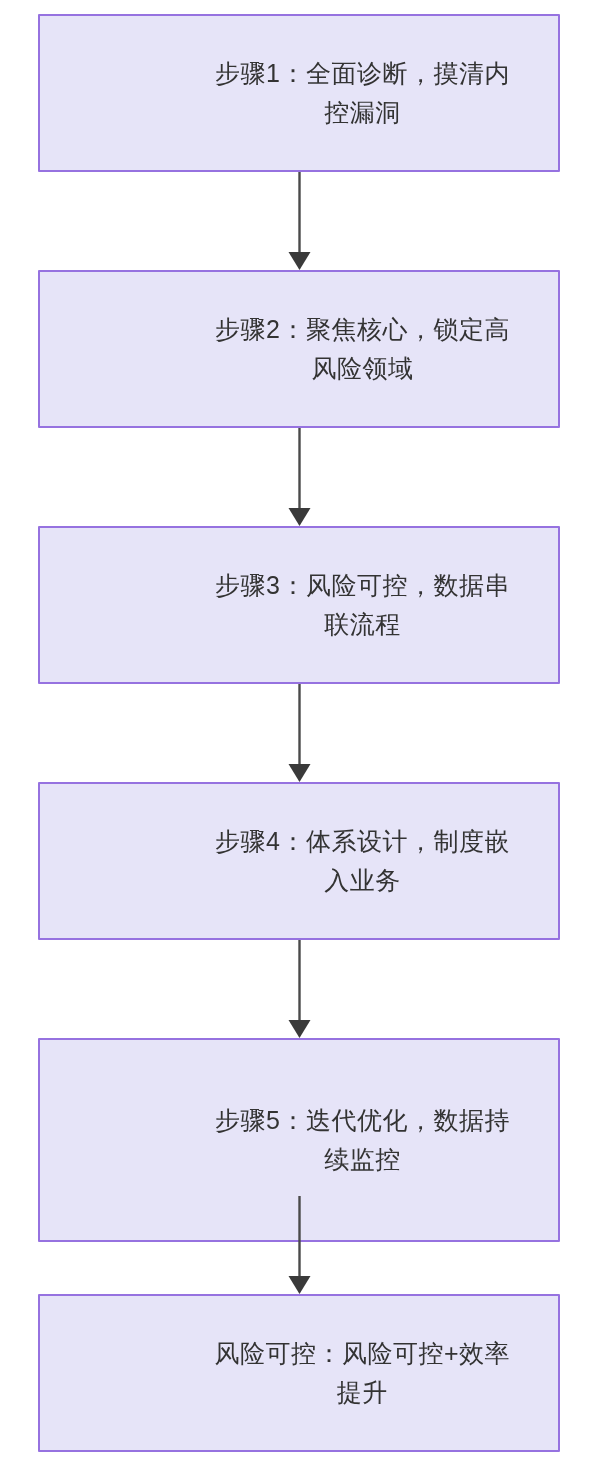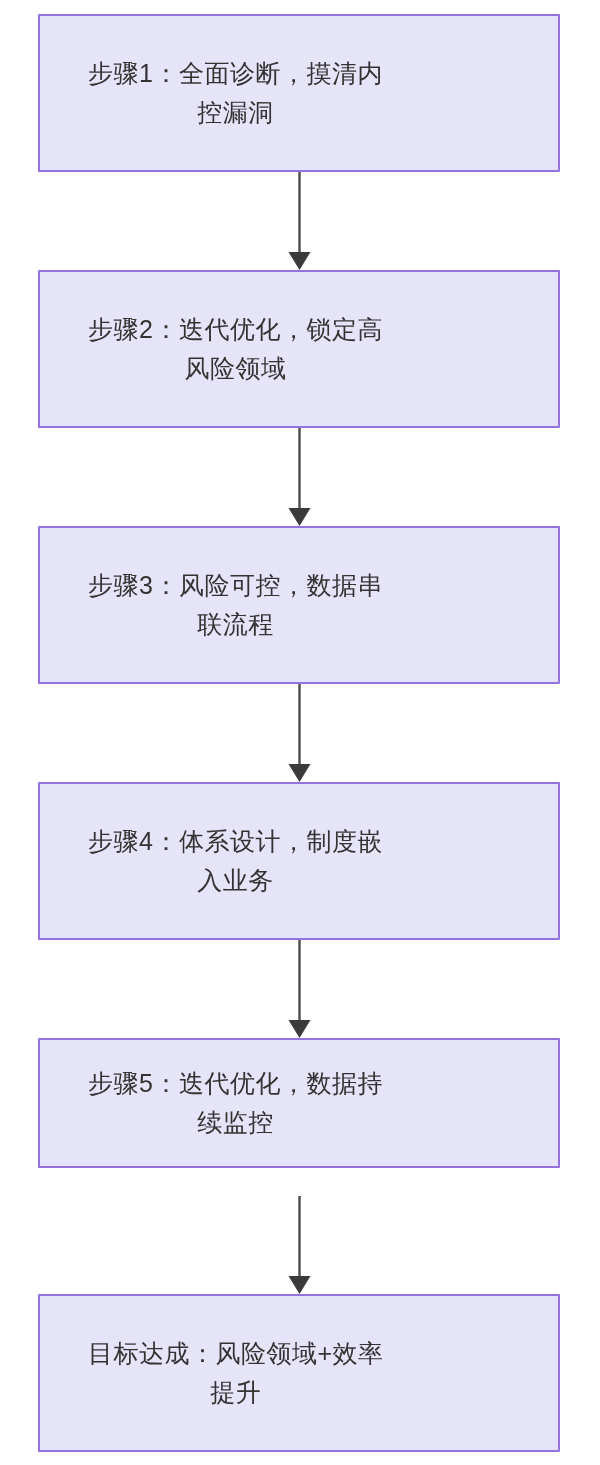--- a/index.html
+++ b/index.html
@@ -25,21 +25,21 @@
   .node {
     position: absolute;
     left: 38px;
     width: 522px;
     box-sizing: border-box;
     background: #e6e4f8;
     border: 2px solid #9672e0;
     border-radius: 1px;
     display: flex;
     align-items: center;
-    justify-content: flex-start;
+    justify-content: flex-end;
     text-align: center;
   }
 
   .node-label {
     color: #333333;
     font-size: 25px;
     line-height: 1.55;
     letter-spacing: 0.5px;
     font-weight: 400;
     padding: 0 48px;
@@ -70,21 +70,21 @@
   </div>
 
   <div class="edge" style="top:172px;height:98px;">
     <svg width="600" height="98" viewBox="0 0 600 98" xmlns="http://www.w3.org/2000/svg">
       <line x1="299.5" y1="0" x2="299.5" y2="84" stroke="#4a4a4a" stroke-width="2.4"></line>
       <polygon points="288.5,80 310.5,80 299.5,98" fill="#3a3a3a"></polygon>
     </svg>
   </div>
 
   <div class="node" style="top:270px;height:158px;">
-    <span class="node-label">步骤2：迭代优化，锁定高
+    <span class="node-label">步骤2：聚焦核心，锁定高
 风险领域</span>
   </div>
 
   <div class="edge" style="top:428px;height:98px;">
     <svg width="600" height="98" viewBox="0 0 600 98" xmlns="http://www.w3.org/2000/svg">
       <line x1="299.5" y1="0" x2="299.5" y2="84" stroke="#4a4a4a" stroke-width="2.4"></line>
       <polygon points="288.5,80 310.5,80 299.5,98" fill="#3a3a3a"></polygon>
     </svg>
   </div>
 
@@ -105,30 +105,30 @@
 入业务</span>
   </div>
 
   <div class="edge" style="top:940px;height:98px;">
     <svg width="600" height="98" viewBox="0 0 600 98" xmlns="http://www.w3.org/2000/svg">
       <line x1="299.5" y1="0" x2="299.5" y2="84" stroke="#4a4a4a" stroke-width="2.4"></line>
       <polygon points="288.5,80 310.5,80 299.5,98" fill="#3a3a3a"></polygon>
     </svg>
   </div>
 
-  <div class="node" style="top:1038px;height:130px;">
+  <div class="node" style="top:1038px;height:204px;">
     <span class="node-label">步骤5：迭代优化，数据持
 续监控</span>
   </div>
 
   <div class="edge" style="top:1196px;height:98px;">
     <svg width="600" height="98" viewBox="0 0 600 98" xmlns="http://www.w3.org/2000/svg">
       <line x1="299.5" y1="0" x2="299.5" y2="84" stroke="#4a4a4a" stroke-width="2.4"></line>
       <polygon points="288.5,80 310.5,80 299.5,98" fill="#3a3a3a"></polygon>
     </svg>
   </div>
 
   <div class="node" style="top:1294px;height:158px;">
-    <span class="node-label">目标达成：风险领域+效率
+    <span class="node-label">风险可控：风险可控+效率
 提升</span>
   </div>
 
 </div>
 
 </body></html>

